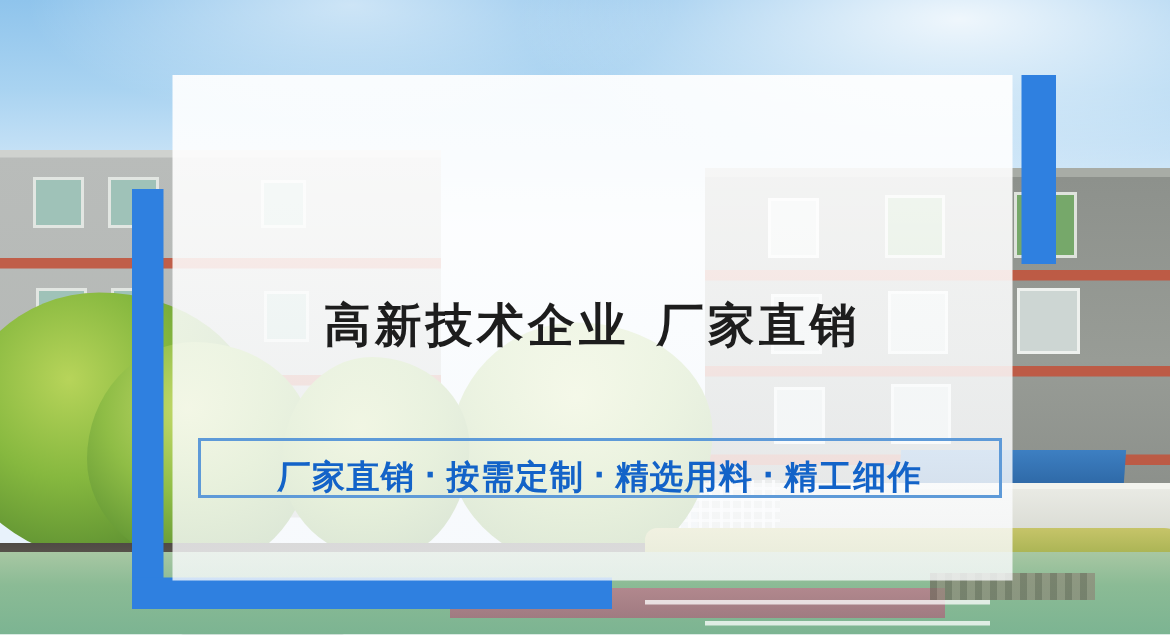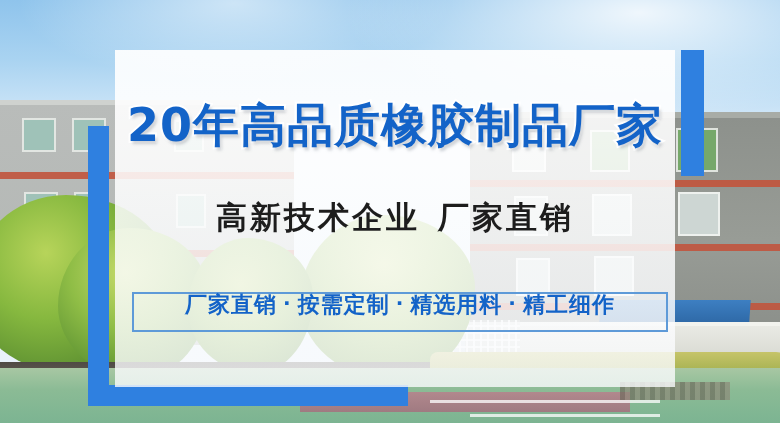--- a/index.html
+++ b/index.html
@@ -261,21 +261,21 @@
   .tagline-box {
     position: absolute;
     left: 17px; top: 242px;
     width: 536px; height: 40px;
     border-top: 2px solid #5e9ad8;
     border-bottom: 2px solid #5e9ad8;
     border-left: 2px solid #5e9ad8;
     border-right: 2px solid #5e9ad8;
     box-sizing: border-box;
     display: flex;
-    align-items: flex-start;
+    align-items: flex-end;
     justify-content: center;
   }
   .tagline {
     font-size: 22px;
     font-weight: bold;
     color: #1363c8;
     letter-spacing: 1px;
     white-space: nowrap;
     line-height: 1;
   }
@@ -347,21 +347,20 @@
   </div>
 
   <div class="bar-left"></div>
   <div class="bar-bottom"></div>
   <div class="bar-right"></div>
 
   <div class="panel"></div>
 
   <div class="content">
 
-    <div class="headline">20年高品质橡胶制品厂家</div>
 
     <div class="subhead">
       <span>高新技术企业</span><span class="gap"></span><span>厂家直销</span>
     </div>
 
     <div class="tagline-box">
       <div class="tagline">
         <span>厂家直销</span><span class="sep">·</span><span>按需定制</span><span class="sep">·</span><span>精选用料</span><span class="sep">·</span><span>精工细作</span>
       </div>
     </div>

